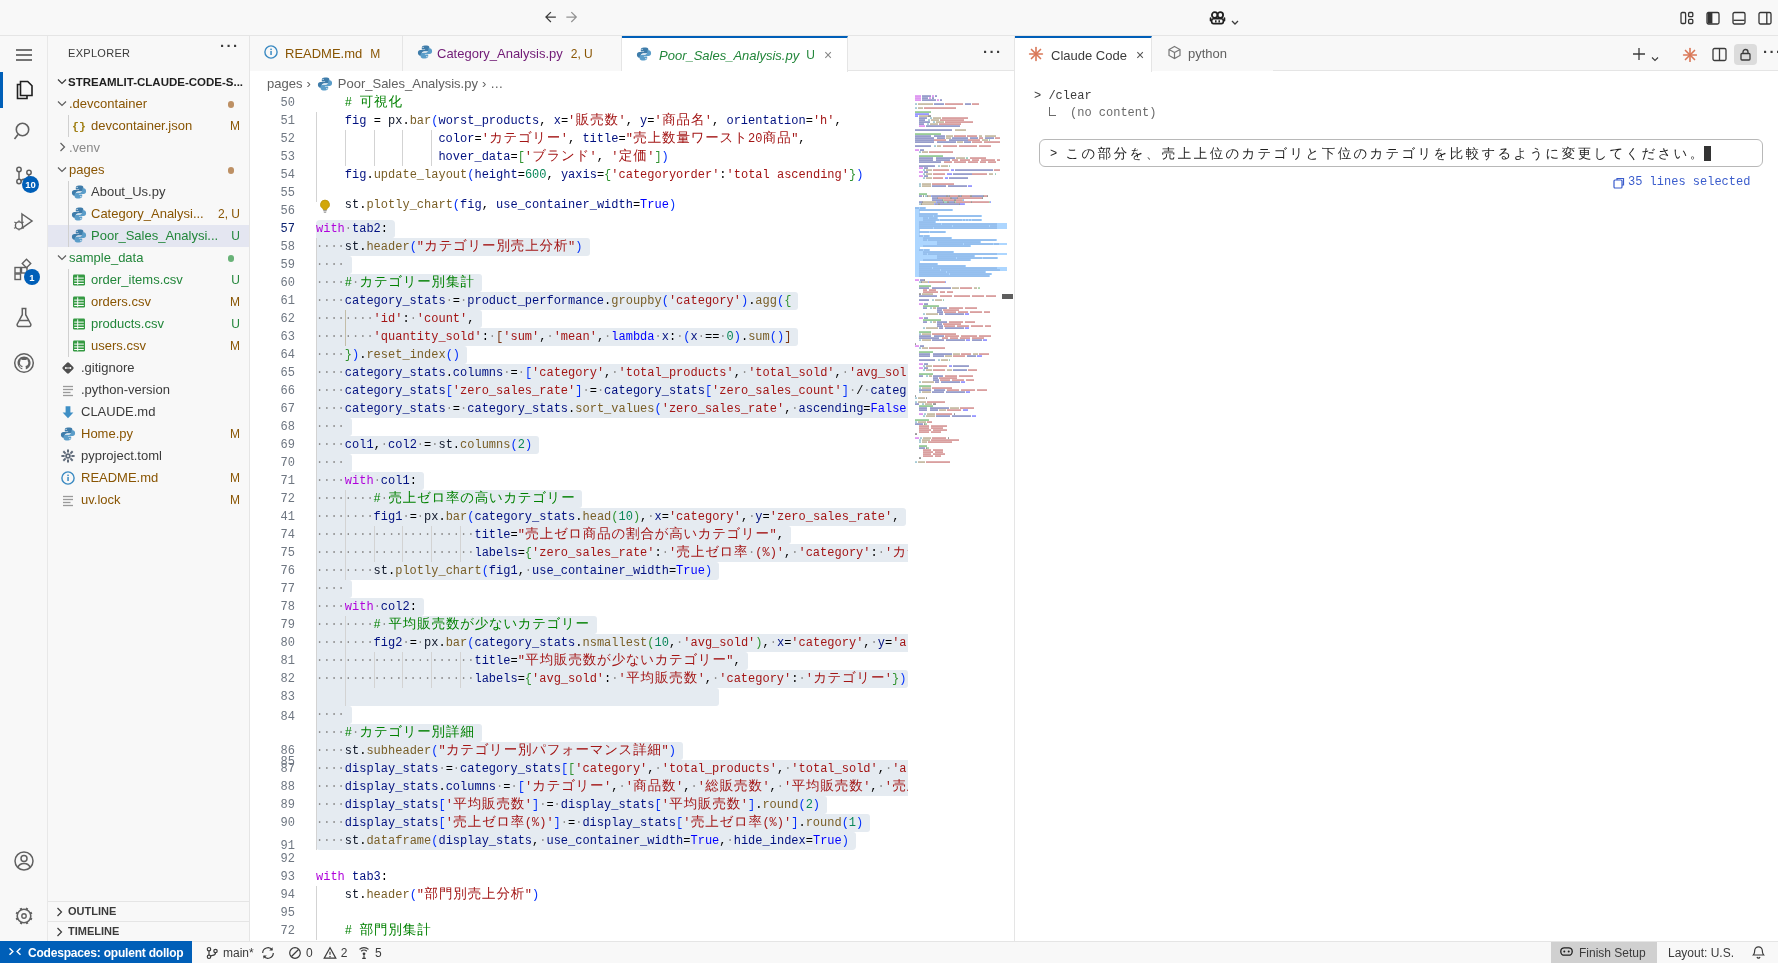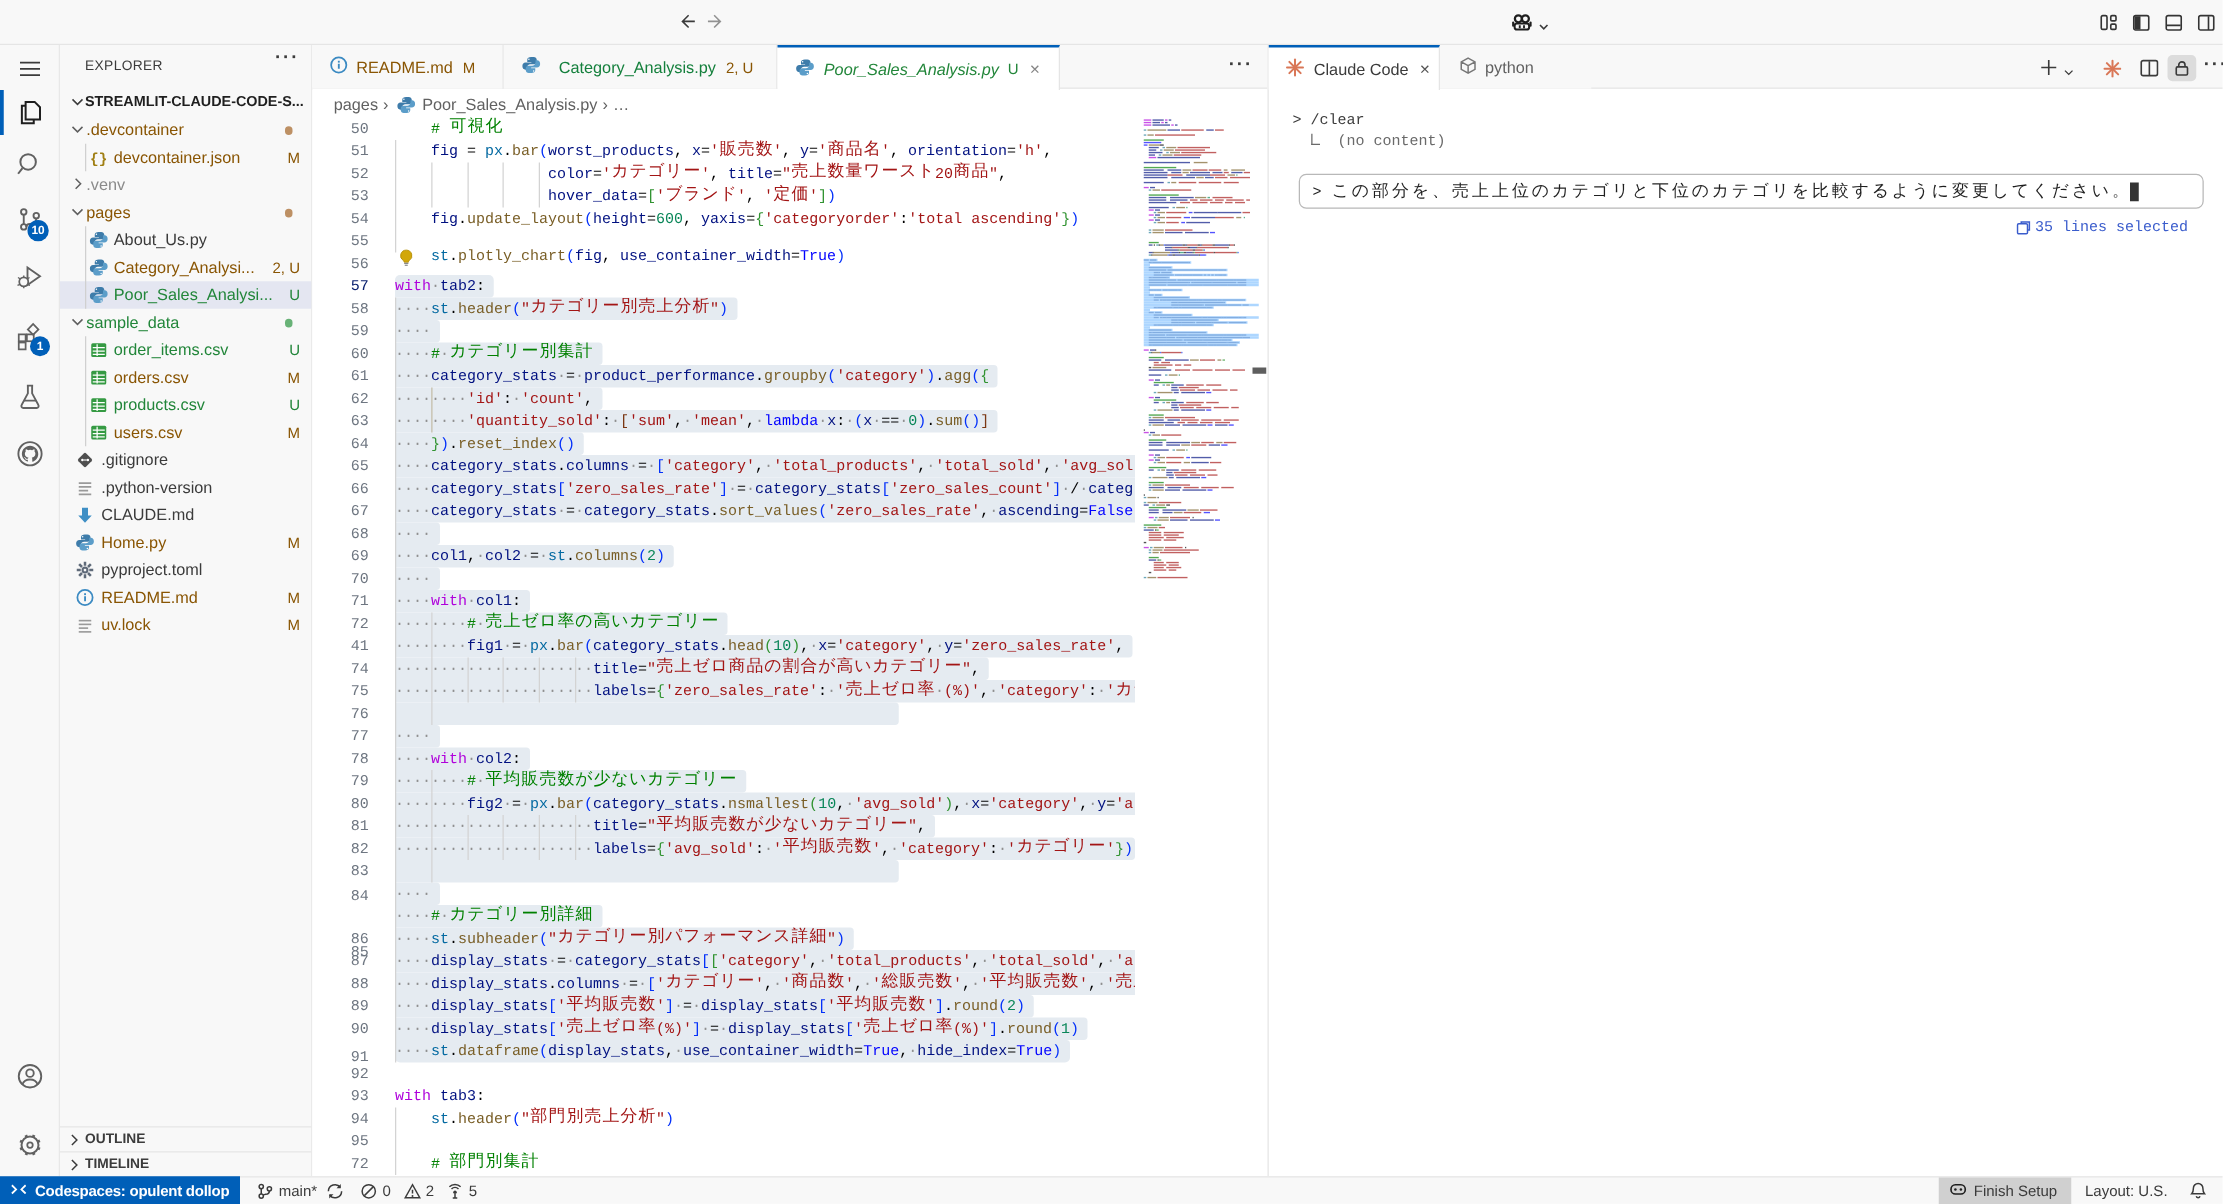--- a/index.html
+++ b/index.html
@@ -15,21 +15,21 @@
 .tab.active{background:#fff;border-top:2px solid #005fb8;height:36px;color:#3b3b3b}
 .crumbs{position:absolute;left:0;top:36px;right:0;height:22px;background:#fff;font-size:13px;color:#616161;display:flex;align-items:center}
 #codewrap{position:absolute;left:0;top:57px;width:658px;height:848px;overflow:hidden;background:#fff;
  font-family:"Liberation Mono",monospace;font-size:12px;line-height:18px}
 .cl{position:absolute;left:66px;white-space:pre;height:18px}
 .cl span{letter-spacing:0}
 .ln,.lna{position:absolute;left:0;width:45px;text-align:right;color:#6e7681;font-family:"Liberation Mono",monospace;font-size:12px;line-height:18px;height:18px}
 .lna{color:#0b216f}
 i.j{font-style:normal;display:inline-block;width:14.4px;height:18px;line-height:18px;vertical-align:top;text-align:center;overflow:hidden;font-size:13.5px}
 span.c{color:#008000}span.s{color:#a31515}span.v{color:#001080}span.f{color:#795e26}
-span.m{color:#0369a1}span.k{color:#af00db}span.kb{color:#0000ff}span.n{color:#098658}
+span.m{color:#0f172a}span.k{color:#af00db}span.kb{color:#0000ff}span.n{color:#098658}
 span.p{color:#000}span.b1{color:#0431fa}span.b2{color:#319331}span.b3{color:#7b3814}
 span.w{color:#8f8f8f}
 .trow{position:absolute;left:0;width:202px;height:22px;font-size:13px;color:#3b3b3b;white-space:nowrap}
 .trow .lab{position:absolute;top:0;line-height:22px}
 .trow .badge{position:absolute;right:10px;top:0;line-height:22px;font-size:12px}
 .term{font-family:"Liberation Mono",monospace;font-size:12px;white-space:pre}
 i.tj{font-style:normal;display:inline-block;width:16px;height:17px;line-height:17px;vertical-align:top;text-align:center;overflow:hidden;font-size:13.5px}
 .sbi{display:inline-flex;align-items:center;height:22px;padding:0 5px;gap:4px}
 </style></head><body>
 <div id="titlebar">
@@ -354,21 +354,21 @@
         <span style="margin-left:6px;color:#895503">README.md</span>
         <span style="margin-left:8px;color:#895503;font-size:12px">M</span>
       </div>
 <div class="tab" style="left:153px;width:219px">
         <span style="margin-left:14px"><svg width="16" height="16" viewBox="0 0 16 16" style="">
             <path fill="#3e7caa" d="M7.9 1.6c-1.9 0-3.1.84-3.1 2.2v1.7h3.3v.55H3.4c-1.4 0-2.5 1.05-2.5 2.8 0 1.78 1 2.9 2.4 2.9h1.3v-1.8c0-1.4 1.2-2.6 2.7-2.6h3c1.2 0 2.1-.94 2.1-2.14V3.8c0-1.3-1.1-2.2-2.4-2.2z"></path>
             <path fill="#5b9dc9" d="M8.1 14.4c1.9 0 3.1-.84 3.1-2.2v-1.7H7.9v-.55h4.7c1.4 0 2.5-1.05 2.5-2.8 0-1.78-1-2.9-2.4-2.9h-1.3v1.8c0 1.4-1.2 2.6-2.7 2.6h-3c-1.2 0-2.1.94-2.1 2.14v1.41c0 1.3 1.1 2.2 2.4 2.2z"></path>
             <circle cx="6.1" cy="3.3" r=".6" fill="#fff"></circle>
             <circle cx="9.9" cy="12.7" r=".6" fill="#fff"></circle>
           </svg></span>
-        <span style="margin-left:14px;color:#15803d">Category_Analysis.py</span>
+        <span style="margin-left:4px;color:#701a75">Category_Analysis.py</span>
         <span style="margin-left:8px;color:#895503;font-size:12px">2, U</span>
       </div>
 <div class="tab active" style="left:372px;width:226px;border-right:1px solid #e5e5e5">
         <span style="margin-left:14px"><svg width="16" height="16" viewBox="0 0 16 16" style="">
             <path fill="#3e7caa" d="M7.9 1.6c-1.9 0-3.1.84-3.1 2.2v1.7h3.3v.55H3.4c-1.4 0-2.5 1.05-2.5 2.8 0 1.78 1 2.9 2.4 2.9h1.3v-1.8c0-1.4 1.2-2.6 2.7-2.6h3c1.2 0 2.1-.94 2.1-2.14V3.8c0-1.3-1.1-2.2-2.4-2.2z"></path>
             <path fill="#5b9dc9" d="M8.1 14.4c1.9 0 3.1-.84 3.1-2.2v-1.7H7.9v-.55h4.7c1.4 0 2.5-1.05 2.5-2.8 0-1.78-1-2.9-2.4-2.9h-1.3v1.8c0 1.4-1.2 2.6-2.7 2.6h-3c-1.2 0-2.1.94-2.1 2.14v1.41c0 1.3 1.1 2.2 2.4 2.2z"></path>
             <circle cx="6.1" cy="3.3" r=".6" fill="#fff"></circle>
             <circle cx="9.9" cy="12.7" r=".6" fill="#fff"></circle>
           </svg></span>
         <span style="margin-left:7px;color:#22863a;font-style:italic">Poor_Sales_Analysis.py</span>
@@ -510,20 +510,21 @@
       <div class="cl" style="top:289px"><span class="w">····</span><span class="v">category_stats</span><span class="b1">[</span><span class="s">'zero_sales_rate'</span><span class="b1">]</span><span class="w">·</span><span class="p">=</span><span class="w">·</span><span class="v">category_stats</span><span class="b1">[</span><span class="s">'zero_sales_count'</span><span class="b1">]</span><span class="w">·</span><span class="p">/</span><span class="w">·</span><span class="v">categ</span></div>
       <div class="cl" style="top:307px"><span class="w">····</span><span class="v">category_stats</span><span class="w">·</span><span class="p">=</span><span class="w">·</span><span class="v">category_stats</span><span class="p">.</span><span class="f">sort_values</span><span class="b1">(</span><span class="s">'zero_sales_rate'</span><span class="p">,</span><span class="w">·</span><span class="v">ascending</span><span class="p">=</span><span class="kb">False</span></div>
       <div class="cl" style="top:325px"><span class="w">····</span></div>
       <div class="cl" style="top:343px"><span class="w">····</span><span class="v">col1</span><span class="p">,</span><span class="w">·</span><span class="v">col2</span><span class="w">·</span><span class="p">=</span><span class="w">·</span><span class="m">st</span><span class="p">.</span><span class="f">columns</span><span class="b1">(</span><span class="n">2</span><span class="b1">)</span></div>
       <div class="cl" style="top:361px"><span class="w">····</span></div>
       <div class="cl" style="top:379px"><span class="w">····</span><span class="k">with</span><span class="w">·</span><span class="v">col1</span><span class="p">:</span></div>
       <div class="cl" style="top:397px"><span class="w">········</span><span class="c">#</span><span class="w">·</span><i class="j" style="color:#008000">売</i><i class="j" style="color:#008000">上</i><i class="j" style="color:#008000">ゼ</i><i class="j" style="color:#008000">ロ</i><i class="j" style="color:#008000">率</i><i class="j" style="color:#008000">の</i><i class="j" style="color:#008000">高</i><i class="j" style="color:#008000">い</i><i class="j" style="color:#008000">カ</i><i class="j" style="color:#008000">テ</i><i class="j" style="color:#008000">ゴ</i><i class="j" style="color:#008000">リ</i><i class="j" style="color:#008000">ー</i></div>
       <div class="cl" style="top:415px"><span class="w">········</span><span class="v">fig1</span><span class="w">·</span><span class="p">=</span><span class="w">·</span><span class="m">px</span><span class="p">.</span><span class="f">bar</span><span class="b1">(</span><span class="v">category_stats</span><span class="p">.</span><span class="f">head</span><span class="b2">(</span><span class="n">10</span><span class="b2">)</span><span class="p">,</span><span class="w">·</span><span class="v">x</span><span class="p">=</span><span class="s">'category'</span><span class="p">,</span><span class="w">·</span><span class="v">y</span><span class="p">=</span><span class="s">'zero_sales_rate'</span><span class="p">,</span></div>
       <div class="cl" style="top:433px"><span class="w">······················</span><span class="v">title</span><span class="p">=</span><span class="s">"</span><i class="j" style="color:#a31515">売</i><i class="j" style="color:#a31515">上</i><i class="j" style="color:#a31515">ゼ</i><i class="j" style="color:#a31515">ロ</i><i class="j" style="color:#a31515">商</i><i class="j" style="color:#a31515">品</i><i class="j" style="color:#a31515">の</i><i class="j" style="color:#a31515">割</i><i class="j" style="color:#a31515">合</i><i class="j" style="color:#a31515">が</i><i class="j" style="color:#a31515">高</i><i class="j" style="color:#a31515">い</i><i class="j" style="color:#a31515">カ</i><i class="j" style="color:#a31515">テ</i><i class="j" style="color:#a31515">ゴ</i><i class="j" style="color:#a31515">リ</i><i class="j" style="color:#a31515">ー</i><span class="s">"</span><span class="p">,</span></div>
       <div class="cl" style="top:451px"><span class="w">······················</span><span class="v">labels</span><span class="p">=</span><span class="b2">{</span><span class="s">'zero_sales_rate'</span><span class="p">:</span><span class="w">·</span><span class="s">'</span><i class="j" style="color:#a31515">売</i><i class="j" style="color:#a31515">上</i><i class="j" style="color:#a31515">ゼ</i><i class="j" style="color:#a31515">ロ</i><i class="j" style="color:#a31515">率</i><span class="w">·</span><span class="s">(%)'</span><span class="p">,</span><span class="w">·</span><span class="s">'category'</span><span class="p">:</span><span class="w">·</span><span class="s">'</span><i class="j" style="color:#a31515">カ</i><i class="j" style="color:#a31515">テ</i></div>
+      <div class="cl" style="top:469px"><span class="w">········</span><span class="m">st</span><span class="p">.</span><span class="f">plotly_chart</span><span class="b1">(</span><span class="v">fig1</span><span class="p">,</span><span class="w">·</span><span class="v">use_container_width</span><span class="p">=</span><span class="kb">True</span><span class="b1">)</span></div>
       <div class="cl" style="top:487px"><span class="w">····</span></div>
       <div class="cl" style="top:505px"><span class="w">····</span><span class="k">with</span><span class="w">·</span><span class="v">col2</span><span class="p">:</span></div>
       <div class="cl" style="top:523px"><span class="w">········</span><span class="c">#</span><span class="w">·</span><i class="j" style="color:#008000">平</i><i class="j" style="color:#008000">均</i><i class="j" style="color:#008000">販</i><i class="j" style="color:#008000">売</i><i class="j" style="color:#008000">数</i><i class="j" style="color:#008000">が</i><i class="j" style="color:#008000">少</i><i class="j" style="color:#008000">な</i><i class="j" style="color:#008000">い</i><i class="j" style="color:#008000">カ</i><i class="j" style="color:#008000">テ</i><i class="j" style="color:#008000">ゴ</i><i class="j" style="color:#008000">リ</i><i class="j" style="color:#008000">ー</i></div>
       <div class="cl" style="top:541px"><span class="w">········</span><span class="v">fig2</span><span class="w">·</span><span class="p">=</span><span class="w">·</span><span class="m">px</span><span class="p">.</span><span class="f">bar</span><span class="b1">(</span><span class="v">category_stats</span><span class="p">.</span><span class="f">nsmallest</span><span class="b2">(</span><span class="n">10</span><span class="p">,</span><span class="w">·</span><span class="s">'avg_sold'</span><span class="b2">)</span><span class="p">,</span><span class="w">·</span><span class="v">x</span><span class="p">=</span><span class="s">'category'</span><span class="p">,</span><span class="w">·</span><span class="v">y</span><span class="p">=</span><span class="s">'a</span></div>
       <div class="cl" style="top:559px"><span class="w">······················</span><span class="v">title</span><span class="p">=</span><span class="s">"</span><i class="j" style="color:#a31515">平</i><i class="j" style="color:#a31515">均</i><i class="j" style="color:#a31515">販</i><i class="j" style="color:#a31515">売</i><i class="j" style="color:#a31515">数</i><i class="j" style="color:#a31515">が</i><i class="j" style="color:#a31515">少</i><i class="j" style="color:#a31515">な</i><i class="j" style="color:#a31515">い</i><i class="j" style="color:#a31515">カ</i><i class="j" style="color:#a31515">テ</i><i class="j" style="color:#a31515">ゴ</i><i class="j" style="color:#a31515">リ</i><i class="j" style="color:#a31515">ー</i><span class="s">"</span><span class="p">,</span></div>
       <div class="cl" style="top:577px"><span class="w">······················</span><span class="v">labels</span><span class="p">=</span><span class="b2">{</span><span class="s">'avg_sold'</span><span class="p">:</span><span class="w">·</span><span class="s">'</span><i class="j" style="color:#a31515">平</i><i class="j" style="color:#a31515">均</i><i class="j" style="color:#a31515">販</i><i class="j" style="color:#a31515">売</i><i class="j" style="color:#a31515">数</i><span class="s">'</span><span class="p">,</span><span class="w">·</span><span class="s">'category'</span><span class="p">:</span><span class="w">·</span><span class="s">'</span><i class="j" style="color:#a31515">カ</i><i class="j" style="color:#a31515">テ</i><i class="j" style="color:#a31515">ゴ</i><i class="j" style="color:#a31515">リ</i><i class="j" style="color:#a31515">ー</i><span class="s">'</span><span class="b2">}</span><span class="b1">)</span></div>
       <div class="cl" style="top:613px"><span class="w">····</span></div>
       <div class="cl" style="top:631px"><span class="w">····</span><span class="c">#</span><span class="w">·</span><i class="j" style="color:#008000">カ</i><i class="j" style="color:#008000">テ</i><i class="j" style="color:#008000">ゴ</i><i class="j" style="color:#008000">リ</i><i class="j" style="color:#008000">ー</i><i class="j" style="color:#008000">別</i><i class="j" style="color:#008000">詳</i><i class="j" style="color:#008000">細</i></div>
       <div class="cl" style="top:649px"><span class="w">····</span><span class="m">st</span><span class="p">.</span><span class="f">subheader</span><span class="b1">(</span><span class="s">"</span><i class="j" style="color:#a31515">カ</i><i class="j" style="color:#a31515">テ</i><i class="j" style="color:#a31515">ゴ</i><i class="j" style="color:#a31515">リ</i><i class="j" style="color:#a31515">ー</i><i class="j" style="color:#a31515">別</i><i class="j" style="color:#a31515">パ</i><i class="j" style="color:#a31515">フ</i><i class="j" style="color:#a31515">ォ</i><i class="j" style="color:#a31515">ー</i><i class="j" style="color:#a31515">マ</i><i class="j" style="color:#a31515">ン</i><i class="j" style="color:#a31515">ス</i><i class="j" style="color:#a31515">詳</i><i class="j" style="color:#a31515">細</i><span class="s">"</span><span class="b1">)</span></div>
       <div class="cl" style="top:667px"><span class="w">····</span><span class="v">display_stats</span><span class="w">·</span><span class="p">=</span><span class="w">·</span><span class="v">category_stats</span><span class="b1">[</span><span class="b2">[</span><span class="s">'category'</span><span class="p">,</span><span class="w">·</span><span class="s">'total_products'</span><span class="p">,</span><span class="w">·</span><span class="s">'total_sold'</span><span class="p">,</span><span class="w">·</span><span class="s">'a</span></div>

